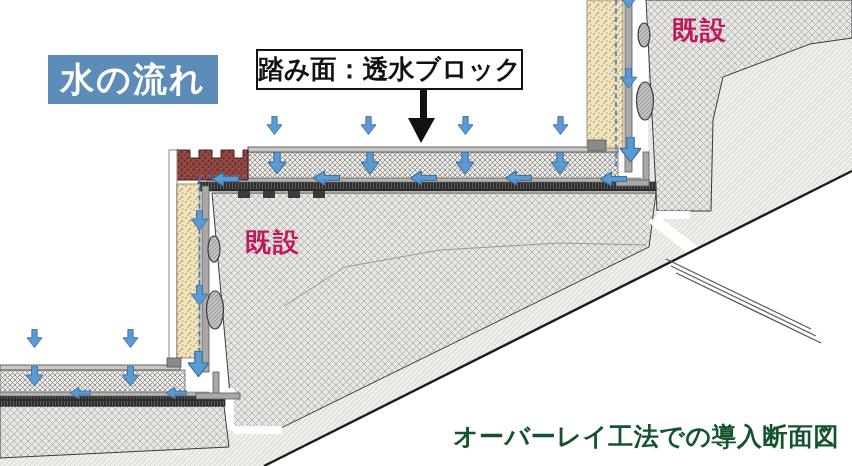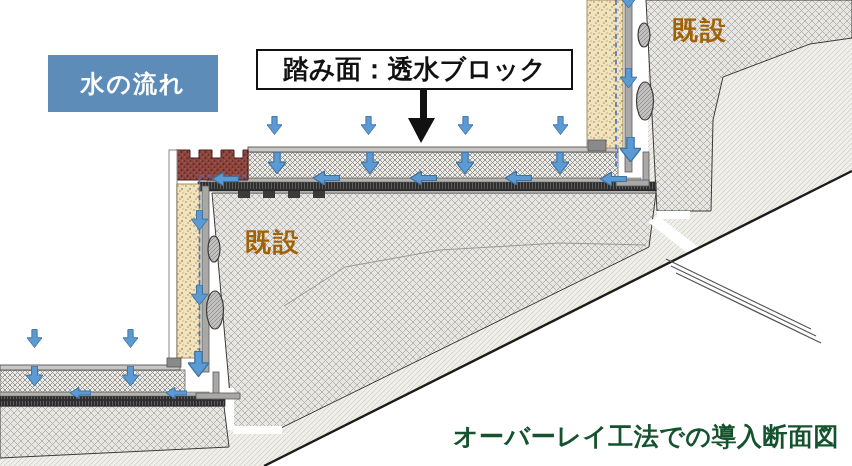--- a/index.html
+++ b/index.html
@@ -3,34 +3,34 @@
 <meta charset="utf-8">
 <style>
   html,body{margin:0;padding:0;background:#fff;}
   #stage{
     position:relative;width:852px;height:466px;background:#fff;overflow:hidden;
     font-family:"Liberation Sans","DejaVu Sans",sans-serif;
   }
   #stage svg{position:absolute;left:0;top:0;}
   .overlay{position:absolute;white-space:nowrap;}
   .water-label{
-    left:48px;top:55px;width:170px;height:57px;
+    left:48px;top:55px;width:170px;height:49px;
     background:var(--c-water_label_bg,#5D8CB8);
     color:var(--c-water_label_text,#fff);
-    font-size:24px;font-weight:bold;letter-spacing:2px;
+    font-size:34px;font-weight:bold;letter-spacing:2px;
     display:flex;align-items:center;justify-content:center;
   }
   .tread-label{
-    left:256px;top:49px;width:317px;height:41px;
+    left:256px;top:49px;width:267px;height:41px;
     background:#fff;border:2.5px solid #111;box-sizing:border-box;
     color:#111;font-size:26px;font-weight:bold;
     display:flex;align-items:center;justify-content:center;
   }
   .existing-label{
-    color:#a16207;font-size:26px;font-weight:600;letter-spacing:2px;
+    color:#be185d;font-size:26px;font-weight:600;letter-spacing:2px;
   }
   .existing-upper{left:672px;top:13px;}
   .existing-middle{left:245px;top:225px;}
   .caption{
     left:453px;top:420px;color:#14532d;font-size:25px;font-weight:bold;letter-spacing:0.5px;
   }
   use.arr{fill:var(--c-arrow_fill,#5B9BD5);stroke:var(--c-arrow_outline,#41719C);stroke-width:1.2;}
   .dash{stroke:var(--c-dashed_water_path,#4472C4);stroke-width:1.6;stroke-dasharray:5 3.5;fill:none;}
   .graybar{fill:#A9A8A6;stroke:#5a5a5a;stroke-width:0.8;}
   .topline{fill:#C8C7C5;stroke:#555;stroke-width:0.9;}

